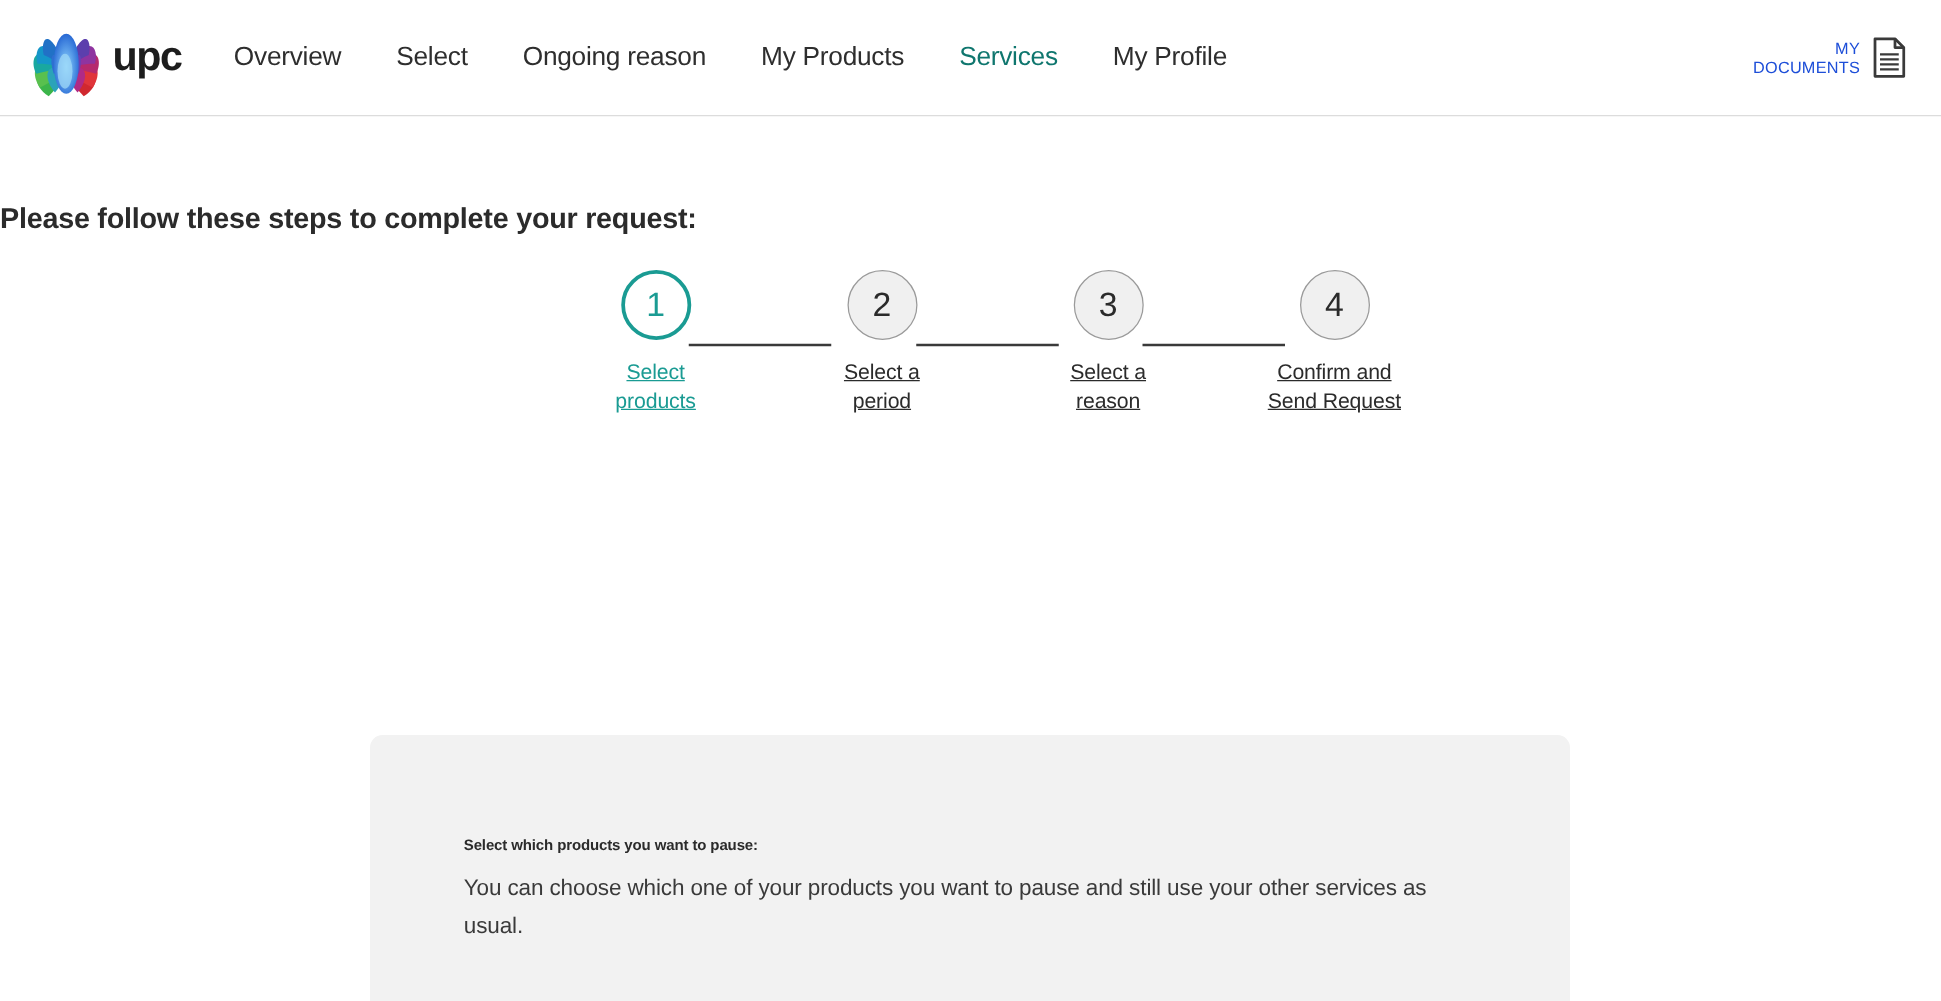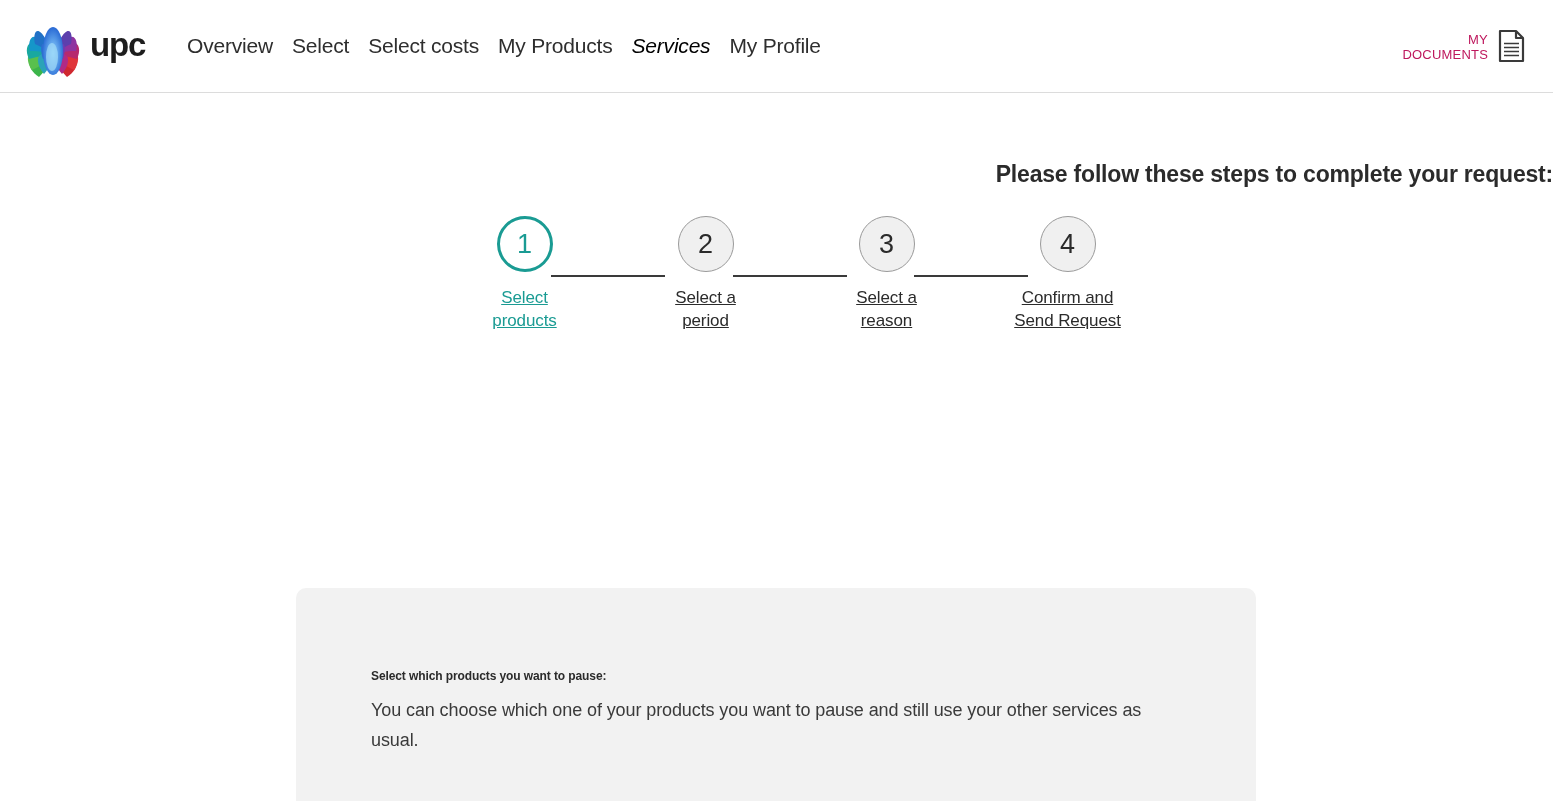--- a/index.html
+++ b/index.html
@@ -45,65 +45,65 @@
     color: #1d1d1d;
     letter-spacing: -1.2px;
     line-height: 1;
     padding-bottom: 3px;
   }
 
   .nav {
     display: flex;
     align-items: center;
     margin-left: 42px;
-    gap: 19px;
+    gap: 44px;
   }
 
   .nav-item {
     font-size: 21px;
     font-weight: 500;
     color: #2e2e2e;
     letter-spacing: -0.2px;
     cursor: pointer;
     white-space: nowrap;
   }
-  .nav-item.active { color: #000000; font-style: italic; }
+  .nav-item.active { color: #0f766e; }
 
   .header-right {
     position: absolute;
     right: 28px;
     top: 50%;
     transform: translateY(-50%);
     display: flex;
     align-items: center;
     gap: 10px;
     cursor: pointer;
   }
 
   .docs-label {
     font-size: 13px;
     line-height: 15px;
-    color: #be185d;
+    color: #1d4ed8;
     text-align: right;
     letter-spacing: 0.2px;
     font-weight: 400;
   }
 
   .doc-icon { width: 27px; height: 33px; display: block; flex: none; }
 
   
   .main {
     position: relative;
     width: 100%;
     height: 708px;
     background: #ffffff;
   }
 
   .page-title {
-    text-align: right;
+    text-align: left;
     font-size: 23px;
     font-weight: 700;
     color: #2b2b2b;
     margin-top: 68px;
     letter-spacing: -0.2px;
   }
 
   
   .stepper {
     position: relative;
@@ -249,21 +249,21 @@
           <ellipse cx="-1" cy="4" rx="6" ry="14" fill="#9fd8f7" opacity="0.75"></ellipse>
         </g>
       </svg>
     </span>
     <span class="logo-word">upc</span>
   </div>
 
   <nav class="nav">
     <span class="nav-item">Overview</span>
     <span class="nav-item">Select</span>
-    <span class="nav-item">Select costs</span>
+    <span class="nav-item">Ongoing reason</span>
     <span class="nav-item">My Products</span>
     <span class="nav-item active">Services</span>
     <span class="nav-item">My Profile</span>
   </nav>
 
   <div class="header-right">
     <div class="docs-label">
       <div>MY</div>
       <div>DOCUMENTS</div>
     </div>

